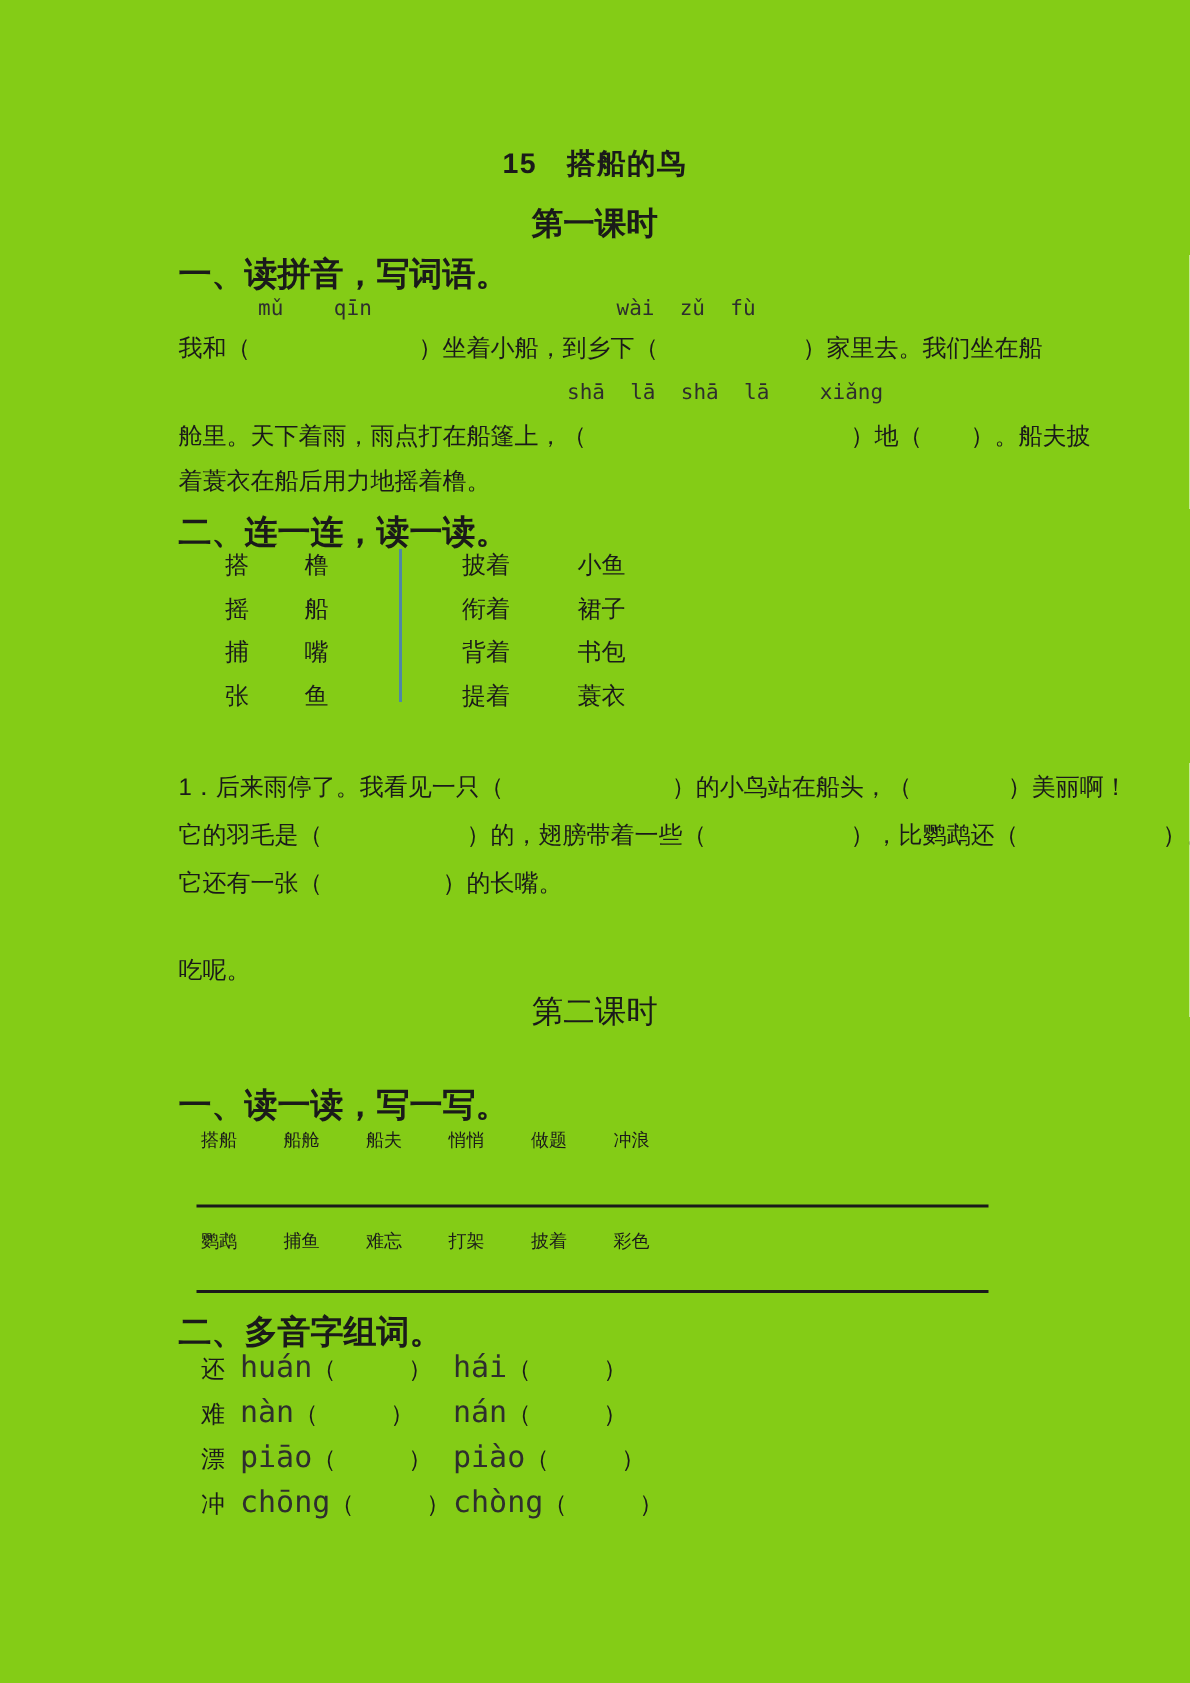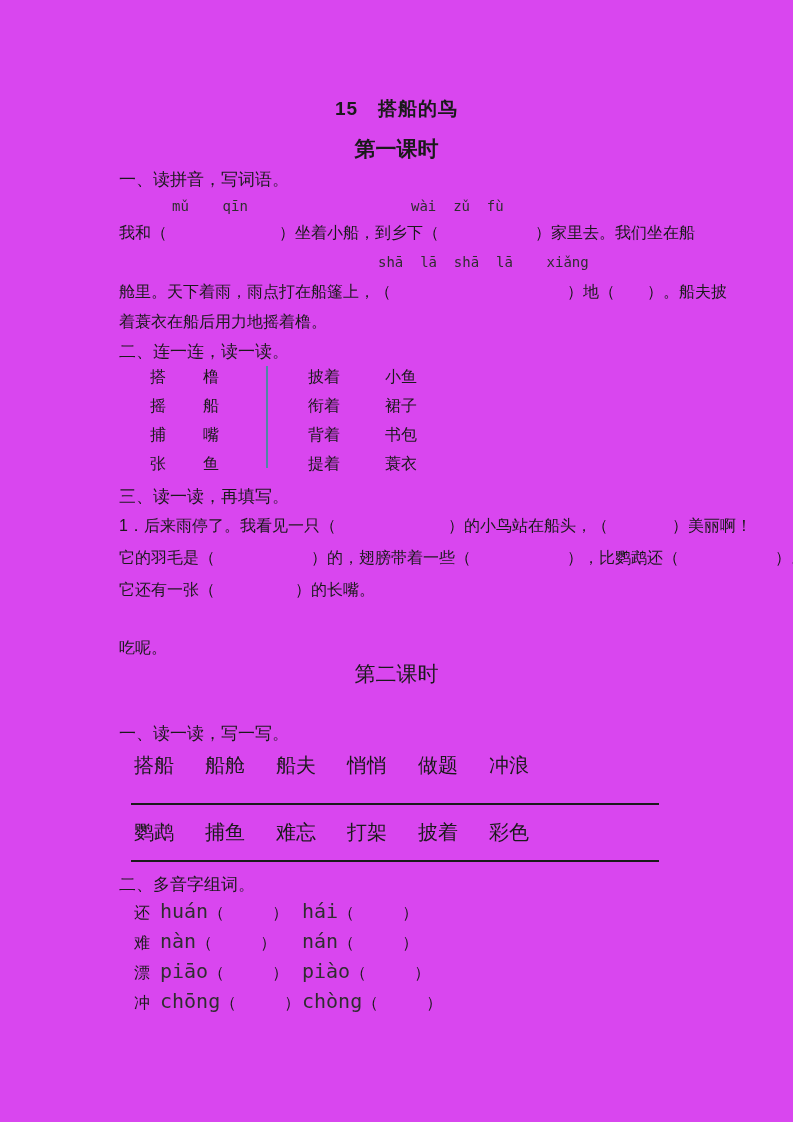--- a/index.html
+++ b/index.html
@@ -1,39 +1,39 @@
 <!DOCTYPE html>
 <html><head>
 <meta charset="utf-8">
 <style>
   html, body { margin: 0; padding: 0; background: #ffffff; }
   .page {
     position: relative;
     width: 793px;
     height: 1122px;
-    background: #d946ef;
+    background: #84cc16;
     font-family: "Liberation Sans", sans-serif;
     color: #1a1a1a;
     overflow: hidden;
   }
   .abs { position: absolute; }
   .center { left: 0; width: 793px; text-align: center; }
   .title { font-size: 19px; font-weight: 700; letter-spacing: 1px; }
   .session { font-size: 21px; }
   .session.bold { font-weight: 700; }
-  .h-sec { left: 119px; font-size: 17px; font-weight: 400; }
+  .h-sec { left: 119px; font-size: 22px; font-weight: 700; }
   .line { left: 119px; font-size: 16px; white-space: pre; line-height: 22px; }
   .py { font-family: "DejaVu Sans Mono", monospace; font-size: 14px; color: #2e2e2e; white-space: pre; }
   .match-col { display: grid; grid-auto-rows: 29px; font-size: 16px; }
   .match-row { display: flex; }
   .mc1 { display: inline-block; width: 53px; }
   .mc2 { display: inline-block; }
   .mw1 { display: inline-block; width: 77px; }
   .divider-v { width: 2px; height: 102px; background: #4f87a5; }
-  .wordrow { display: flex; gap: 31px; font-size: 20px; left: 134px; }
+  .wordrow { display: flex; gap: 31px; font-size: 12px; left: 134px; }
   .rule { left: 131px; width: 528px; height: 2px; background: #1a1a1a; }
   .dyz-row { left: 134px; display: flex; align-items: baseline; font-size: 16px; white-space: pre; }
   .dyz-char { display: inline-block; width: 26px; }
   .dyz-g1 { display: inline-block; width: 142px; white-space: pre; }
   .dyz-py { font-family: "DejaVu Sans Mono", monospace; font-size: 20px; color: #2e2e2e; }
   .blank { font-size: 16px; }
 </style>
 </head>
 <body>
 
@@ -86,21 +86,20 @@
     <div class="match-row">
       <span class="mw1">背着</span>
       <span class="mc2">书包</span>
     </div>
     <div class="match-row">
       <span class="mw1">提着</span>
       <span class="mc2">蓑衣</span>
     </div>
   </div>
 
-  <div class="abs h-sec" style="top:485px;">三、读一读，再填写。</div>
   <div class="abs line" style="top:515px;">1．后来雨停了。我看见一只（　　　　　　　）的小鸟站在船头，（　　　　）美丽啊！</div>
   <div class="abs line" style="top:547px;">它的羽毛是（　　　　　　）的，翅膀带着一些（　　　　　　），比鹦鹉还（　　　　　　）。</div>
   <div class="abs line" style="top:579px;">它还有一张（　　　　　）的长嘴。</div>
   <div class="abs line" style="top:637px;">吃呢。</div>
 
   <div class="abs h-sec" style="top:722px;">一、读一读，写一写。</div>
 
   <div class="abs center session" style="top:660px;">第二课时</div>
 
   <div class="abs wordrow" style="top:752px;">

